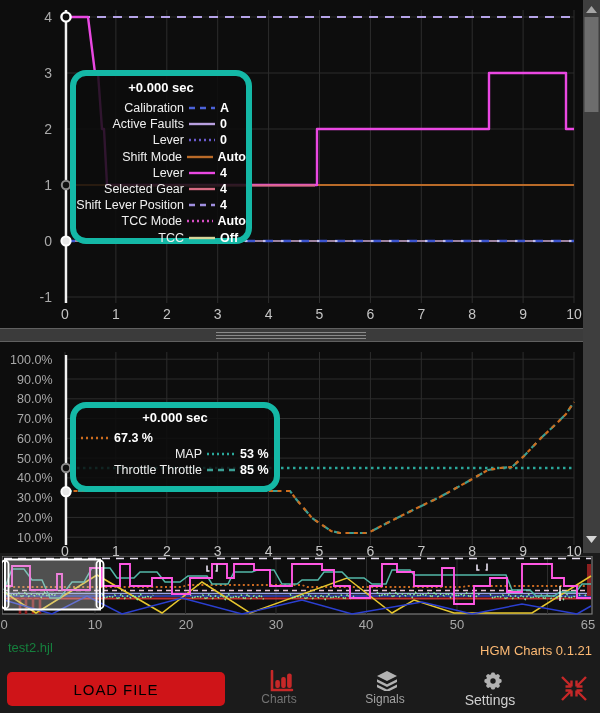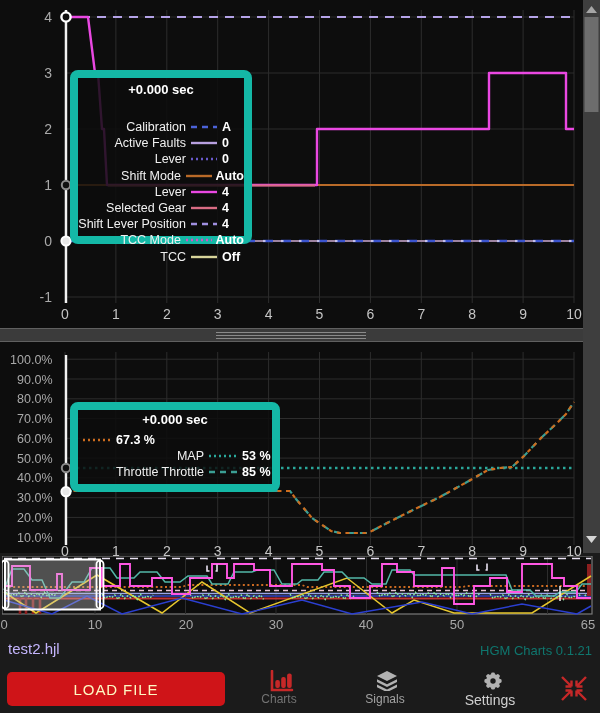--- a/index.html
+++ b/index.html
@@ -1,18 +1,18 @@
 <!DOCTYPE html>
 <html><head><meta charset="utf-8"><style>
 *{margin:0;padding:0;box-sizing:border-box}
 html,body{width:600px;height:713px;background:#0d0d0d;font-family:"Liberation Sans",sans-serif;overflow:hidden}
 .abs{position:absolute}
 #page{position:relative;width:600px;height:713px}
 #bottom{position:absolute;left:0;top:553px;width:600px;height:160px;background:#1b1b1b}
-.tip{position:absolute;border:8px solid #14b8a6;border-radius:8px;background:rgba(12,12,12,.84);color:#fff}
+.tip{position:absolute;border:6px solid #14b8a6;border-radius:16px;background:rgba(12,12,12,.84);color:#fff}
 .tip .t{font-size:13px;font-weight:bold;text-align:center;color:#fff;line-height:14px}
 .row{display:flex;align-items:center;height:16.2px;font-size:12.5px}
 .row .lb{text-align:right;color:#f0f0f0;white-space:nowrap}
 .row .sm{margin-left:4px}
 .row .vl{margin-left:4px;font-weight:bold;color:#fff;white-space:nowrap}
 </style></head><body>
 <div id="page">
 <div id="bottom"></div>
 <svg class="abs" style="left:0;top:0" width="583" height="330" viewBox="0 0 583 330">
 <line x1="65.0" y1="10" x2="65.0" y2="303" stroke="#2d2d2d" stroke-width="1"></line>
@@ -110,21 +110,21 @@
 <text x="574.0" y="214" fill="#c5c5c5" font-size="14" text-anchor="middle">10</text>
 <line x1="65" y1="126.0" x2="574" y2="126.0" stroke="#2aa79a" stroke-width="2.4" stroke-dasharray="2.5 3.5"></line>
 <polyline fill="none" stroke="#3b9e93" stroke-width="2.2" stroke-dasharray="7 6" points="65,149 290,149 296,157 312,176 331,189 340,191 368,191 387,181 413,168 440,155 467,140 488,128 500,126 512,125 524,114 541,96 556,82 566,72 574,60"></polyline>
 <polyline fill="none" stroke="#cd6c1e" stroke-width="2.2" stroke-dasharray="4 4.5" points="65,149 290,149 296,157 312,176 331,189 340,191 368,191 387,181 413,168 440,155 467,140 488,128 500,126 512,125 524,114 541,96 556,82 566,72 574,60"></polyline>
 <line x1="66" y1="13" x2="66" y2="203" stroke="#f2f2f2" stroke-width="2.4"></line>
 <circle cx="66" cy="126.0" r="4.2" fill="#101010" stroke="#8d8d8d" stroke-width="2"></circle>
 <circle cx="66" cy="149.7" r="4.6" fill="#e8e8e8" stroke="#ffffff" stroke-width="2"></circle>
 </svg>
 <div class="tip" style="left:70px;top:70px;width:182px;height:174px">
 <div class="t" style="margin-top:5px">+0.000 sec</div>
-<div style="margin-top:22px">
+<div style="margin-top:5px">
 <div class="row">
           <div class="lb" style="width:108px">Calibration</div>
           <svg class="sm" width="28" height="8">
             <line x1="1" y1="4" x2="27" y2="4" stroke="#4b62d8" stroke-width="2.4" stroke-dasharray="6 5"></line>
           </svg>
           <div class="vl">A</div>
         </div>
 <div class="row">
           <div class="lb" style="width:108px">Active Faults</div>
           <svg class="sm" width="28" height="8">
@@ -252,23 +252,23 @@
 </svg>
 <svg class="abs" style="left:0;top:617px" width="600" height="16">
 <text x="4" y="12" fill="#a8a8a8" font-size="13" text-anchor="middle">0</text>
 <text x="95" y="12" fill="#a8a8a8" font-size="13" text-anchor="middle">10</text>
 <text x="186" y="12" fill="#a8a8a8" font-size="13" text-anchor="middle">20</text>
 <text x="276" y="12" fill="#a8a8a8" font-size="13" text-anchor="middle">30</text>
 <text x="366" y="12" fill="#a8a8a8" font-size="13" text-anchor="middle">40</text>
 <text x="457" y="12" fill="#a8a8a8" font-size="13" text-anchor="middle">50</text>
 <text x="588" y="12" fill="#a8a8a8" font-size="13" text-anchor="middle">65</text>
 </svg>
-<div class="abs" style="left:8px;top:640px;font-size:15px;color:#c4b5fd">test2.hjl</div>
-    <div class="abs" style="right:8px;top:643px;font-size:13px;color:#0f766e">HGM Charts 0.1.21</div>
-<div class="abs" style="left:7px;top:672px;width:218px;height:34px;background:#cf1418;border-radius:5px;color:#fef9c3;font-size:15px;letter-spacing:0.9px;display:flex;align-items:center;justify-content:center">LOAD FILE</div>
+<div class="abs" style="left:8px;top:640px;font-size:13px;color:#15803d">test2.hjl</div>
+    <div class="abs" style="right:8px;top:643px;font-size:13px;color:#fdba74">HGM Charts 0.1.21</div>
+<div class="abs" style="left:7px;top:672px;width:218px;height:34px;background:#cf1418;border-radius:5px;color:#000000;font-size:15px;letter-spacing:0.9px;display:flex;align-items:center;justify-content:center">LOAD FILE</div>
 <svg class="abs" style="left:269px;top:670px" width="26" height="24" viewBox="0 0 26 24">
 <path d="M3,1 V20 H23" fill="none" stroke="#c62828" stroke-width="2.6" stroke-linecap="round"></path>
 <rect x="6.3" y="10" width="4.6" height="8" rx="2" fill="#c62828"></rect>
 <rect x="12.2" y="7" width="4.6" height="11" rx="2" fill="#c62828"></rect>
 <rect x="18.1" y="3.5" width="4.6" height="14.5" rx="2" fill="#c62828"></rect>
 </svg>
 <div class="abs" style="left:239px;top:692px;width:80px;text-align:center;font-size:12px;color:#737373">Charts</div>
 <svg class="abs" style="left:377px;top:671px" width="20" height="20" viewBox="0 0 20 20">
 <g fill="#b2b2b2">
 <polygon points="10,0 20,5 10,10 0,5"></polygon>

